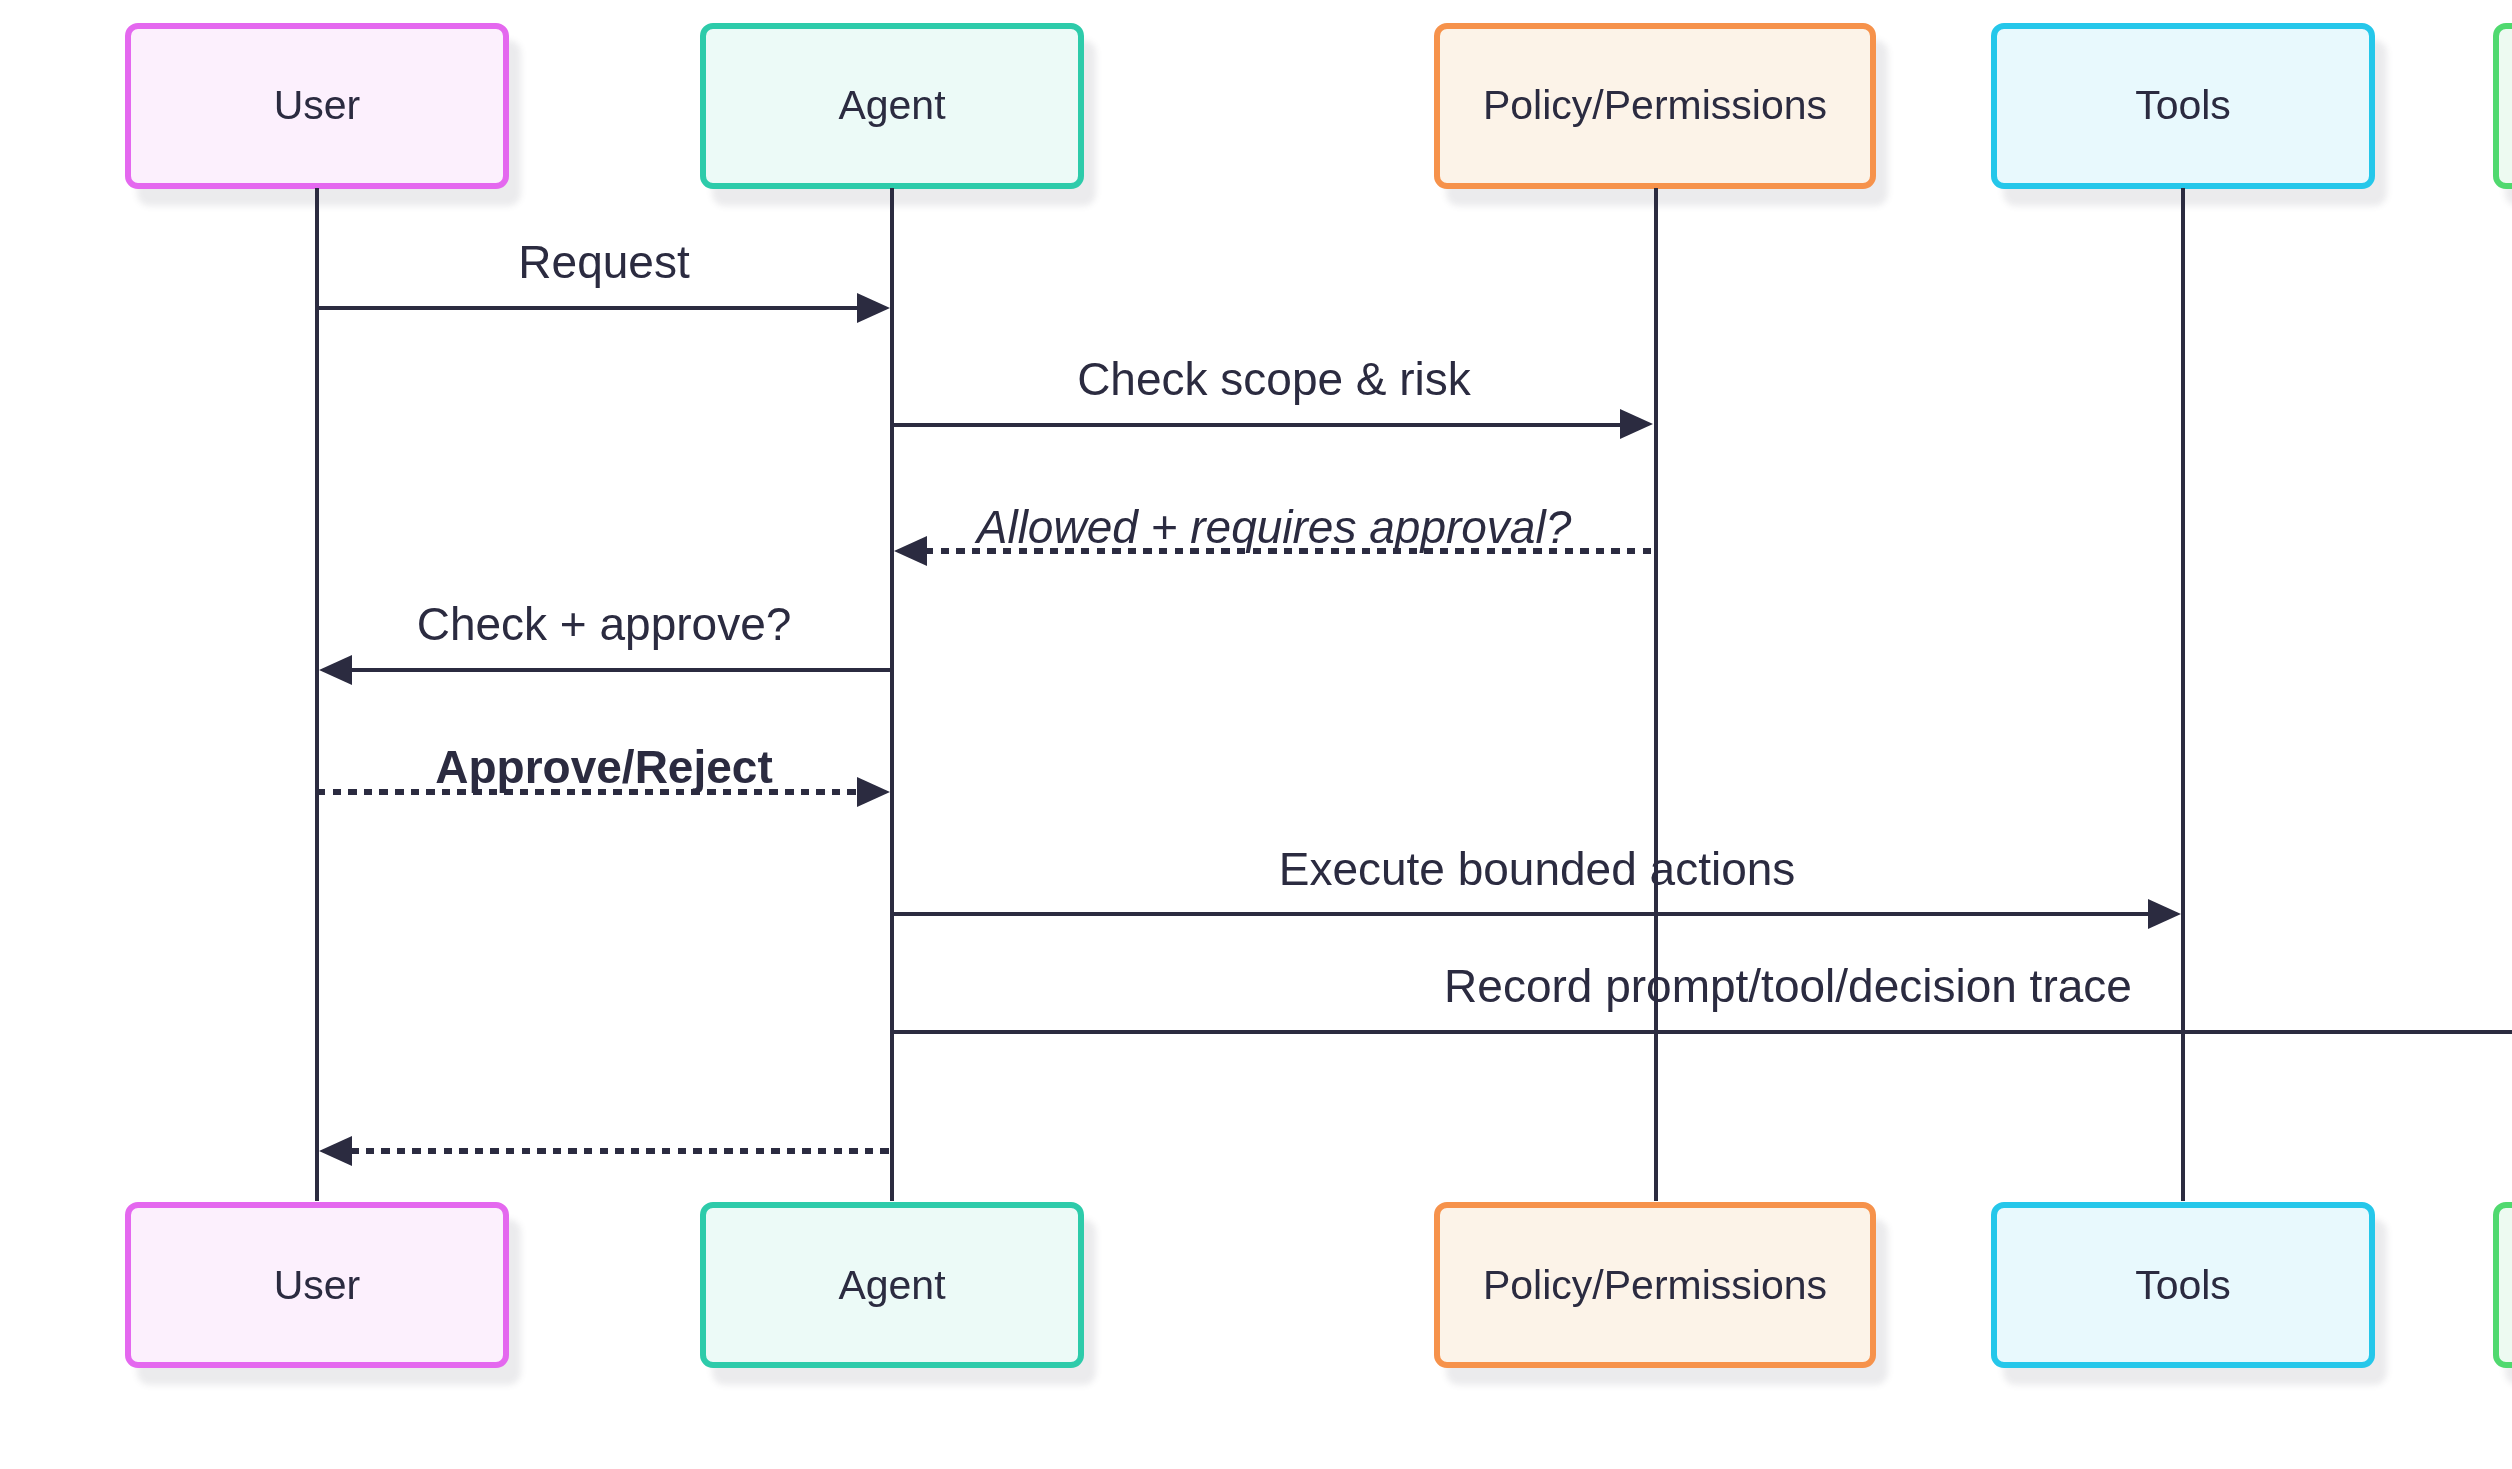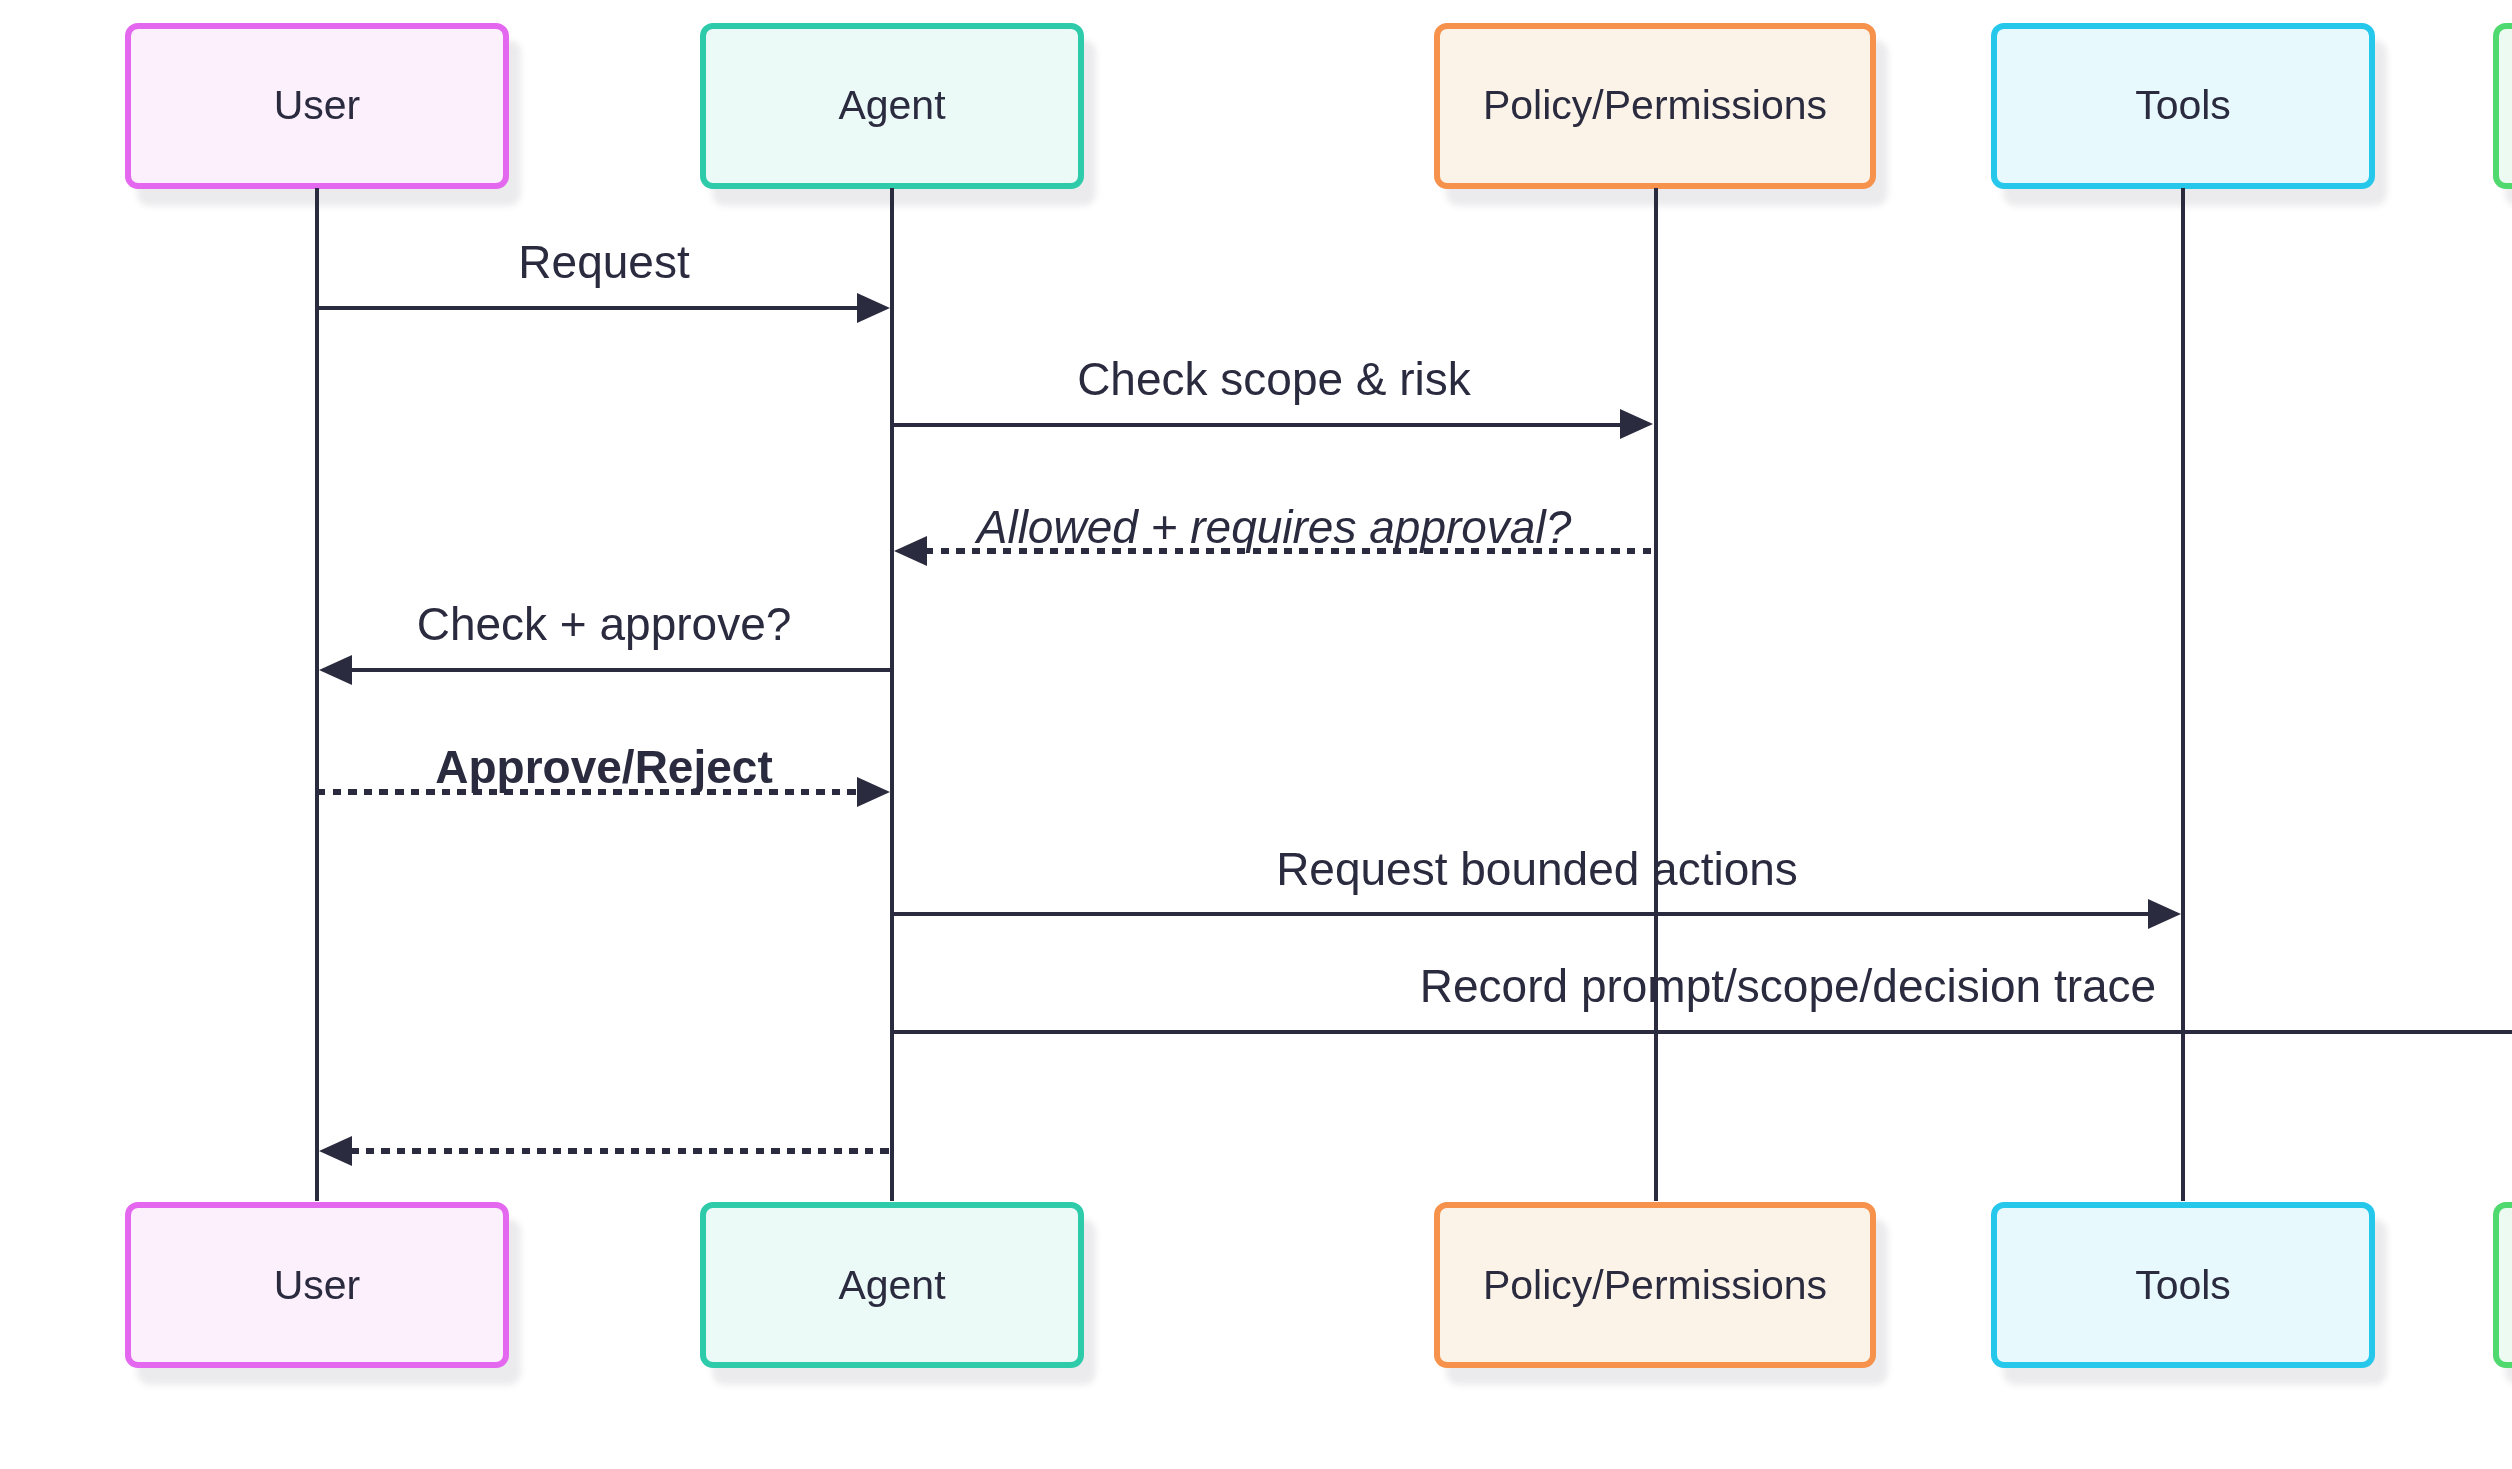--- a/index.html
+++ b/index.html
@@ -94,25 +94,25 @@
   <div class="line-dotted" style="left:925px; top:548px; width:731px;"></div>
 
   <div class="msg-label" style="left:604px; top:597px;">Check + approve?</div>
   <div class="head-left" style="left:319px; top:655px;"></div>
   <div class="line-solid" style="left:350px; top:668px; width:542px;"></div>
 
   <div class="msg-label" style="left:604px; top:740px;font-weight:bold;">Approve/Reject</div>
   <div class="line-dotted" style="left:317px; top:789px; width:540px;"></div>
   <div class="head-right" style="left:857px; top:777px;"></div>
 
-  <div class="msg-label" style="left:1537px; top:842px;">Request bounded actions</div>
+  <div class="msg-label" style="left:1537px; top:842px;">Execute bounded actions</div>
   <div class="line-solid" style="left:892px; top:912px; width:1256px;"></div>
   <div class="head-right" style="left:2148px; top:899px;"></div>
 
-  <div class="msg-label" style="left:1788px; top:959px;">Record prompt/scope/decision trace</div>
+  <div class="msg-label" style="left:1788px; top:959px;">Record prompt/tool/decision trace</div>
   <div class="line-solid" style="left:892px; top:1030px; width:1758px;"></div>
 
   <div class="head-left" style="left:319px; top:1136px;"></div>
   <div class="line-dotted" style="left:350px; top:1148px; width:542px;"></div>
 
   <div class="actor" style="left: 125px; top: 1202px; width: 384px; background: rgb(252, 240, 253); border-color: rgb(228, 104, 239);">User</div>
   <div class="actor" style="left: 700px; top: 1202px; width: 384px; background: rgb(236, 250, 247); border-color: rgb(45, 203, 170);">Agent</div>
   <div class="actor" style="left: 1434px; top: 1202px; width: 442px; background: rgb(252, 243, 232); border-color: rgb(246, 146, 75);">Policy/Permissions</div>
   <div class="actor" style="left: 1991px; top: 1202px; width: 384px; background: rgb(232, 249, 253); border-color: rgb(37, 199, 234);">Tools</div>
   <div class="actor" style="left: 2493px; top: 1202px; width: 384px; background: rgb(237, 250, 241); border-color: rgb(80, 217, 111);">Logs/Audit</div>

